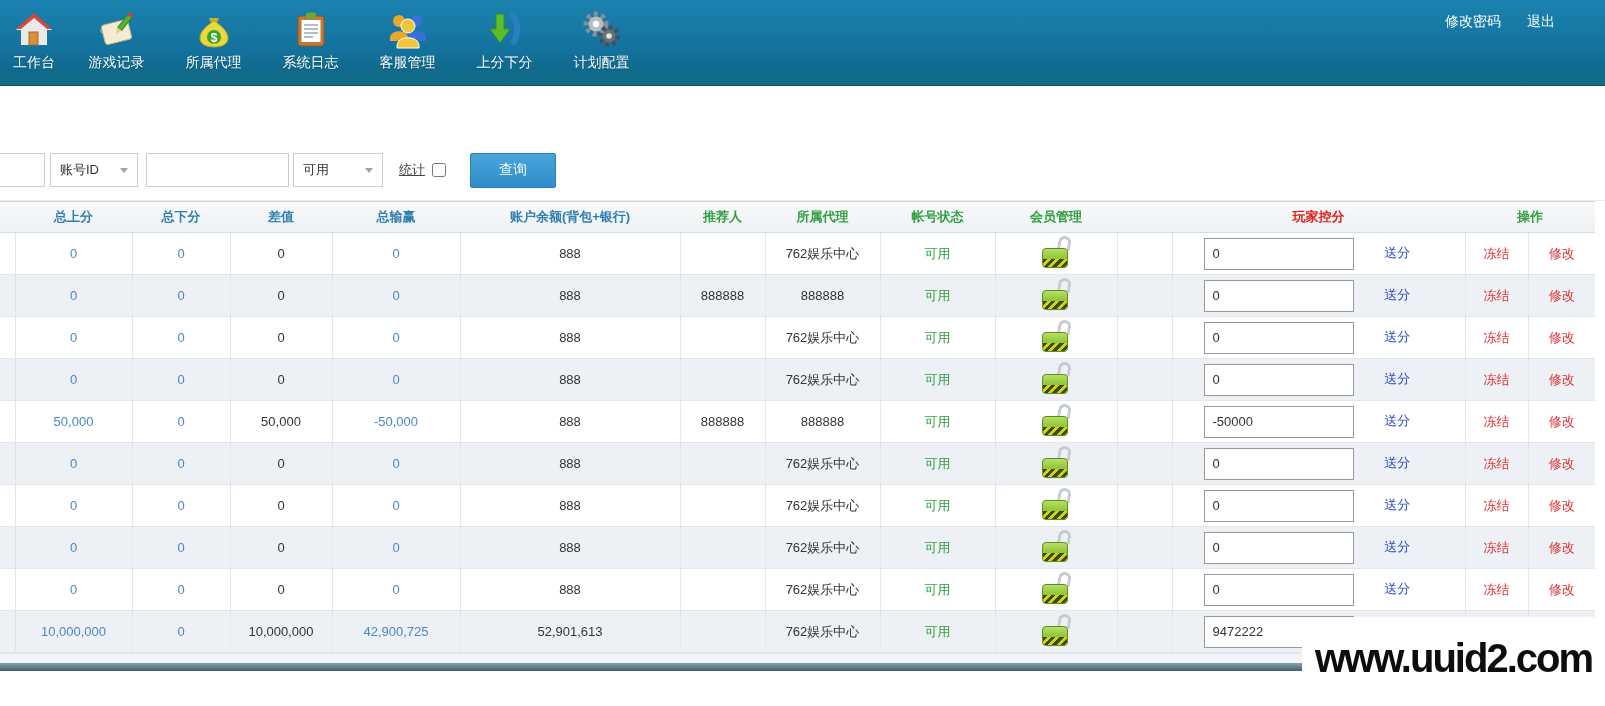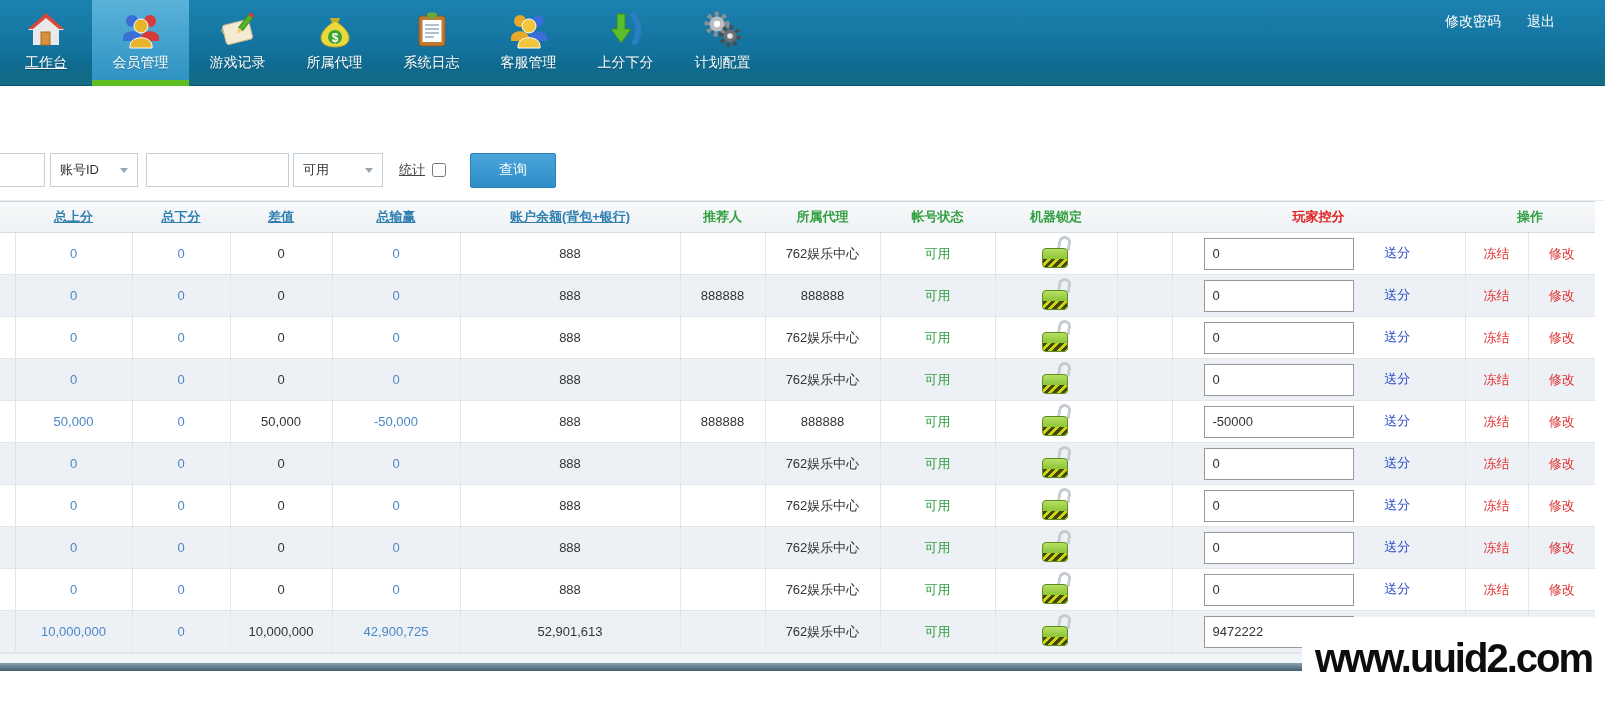--- a/index.html
+++ b/index.html
@@ -11,21 +11,21 @@
     height: 86px; display: flex; align-items: stretch;
     background: linear-gradient(180deg, #1b82b0 0%, #14739f 55%, #0f6a8e 80%, #136d83 100%);
     border-bottom: 1px solid #0a5570;
   }
   .nav-items { display: flex; }
   .nav-item {
     width: 97px; height: 86px; display: flex; flex-direction: column;
     align-items: center; justify-content: flex-start; padding-top: 9px;
     cursor: pointer; color: #fff;
   }
-  .nav-item:first-child { width: 92px; text-decoration: underline; }
+  .nav-item:first-child { width: 68px; }
   .nav-item.active {
     background: linear-gradient(180deg, #5ab2d9 0%, #2f93c4 100%);
     border-bottom: 6px solid #62bd25; padding-top: 9px;
   }
   .nav-icon { width: 42px; height: 42px; display:flex; align-items:center; justify-content:center; }
   .nav-label { font-size: 14px; margin-top: 3px; text-shadow: 0 1px 1px rgba(0,0,0,.25); white-space: nowrap; }
 
   .topbar-right { margin-left: auto; display: flex; flex-direction: column; align-items: flex-end; padding-right: 50px; }
   .top-links { margin-top: 13px; display: flex; gap: 26px; margin-left: 34px; }
   .top-links a { color: #fff; font-size: 14px; text-decoration: none; cursor: pointer; }
@@ -60,21 +60,21 @@
   .filter-divider { border-top: 1px solid #e8edf0; }
 
   
   .notice-row { height: 37px; display: flex; align-items: flex-end; padding-bottom: 5px; }
   .notice { width: 1595px; text-align: right; padding-right: 300px; font-size: 13px; font-weight: bold; color: #1a1a1a; }
 
   
   table { border-collapse: collapse; table-layout: fixed; width: 1595px; }
   thead tr { height: 31px; background: linear-gradient(180deg, #f7f9fa, #eef1f4); }
   thead th { font-size: 13px; font-weight: bold; border-top: 1px solid #ccd6dd; border-bottom: 1px solid #d5dde3; }
-  th.h-blue { color: #2f7fb0; text-decoration: underline; }
+  th.h-blue { color: #2f7fb0; }
   th.h-green { color: #2f9e3f; }
   th.h-red { color: #e02020; }
   tbody tr { height: 42px; background: #fff; }
   tbody tr:nth-child(even) { background: #edf1f5; }
   tbody td { font-size: 13px; color: #333; text-align: center; border-bottom: 1px solid #e2e7ec; border-left: 1px dotted #c9d5dc; overflow: hidden; }
   tbody td.sp { border-left: none; border-right: 1px solid #dfe5ea; }
   tbody td.sp + td { border-left: none; }
   td.c-blue { color: #4a87c5; }
   td.c-green { color: #2f9e3f; }
   .ctrl-cell { text-align: left !important; }
@@ -121,33 +121,20 @@
     <span class="nav-icon">
             <svg viewBox="0 0 40 40" width="40" height="40">
               <path d="M20 4 L38 20 L33 20 L33 35 L7 35 L7 20 L2 20 Z" fill="#e9e9e9"></path>
               <path d="M20 3 L38 19 L33 19 L20 8 L7 19 L2 19 Z" fill="#d8483a"></path>
               <rect x="15" y="22" width="9" height="13" fill="#d8903c" stroke="#a86a24"></rect>
             </svg>
           </span>
     <span class="nav-label">工作台</span>
   </div>
 
-  <div class="nav-item active">
-    <span class="nav-icon">
-            <svg viewBox="0 0 40 40" width="40" height="40">
-              <circle cx="11" cy="11" r="6" fill="#3a6fd8"></circle>
-              <path d="M2 28 C2 19 20 19 20 28 L20 31 L2 31 Z" fill="#3a6fd8"></path>
-              <circle cx="29" cy="11" r="6" fill="#d83a3a"></circle>
-              <path d="M20 28 C20 19 38 19 38 28 L38 31 L20 31 Z" fill="#d83a3a"></path>
-              <circle cx="20" cy="16" r="7" fill="#e8b52a" stroke="#fff"></circle>
-              <path d="M9 36 C9 25 31 25 31 36 L31 38 L9 38 Z" fill="#e8b52a" stroke="#fff"></path>
-            </svg>
-          </span>
-    <span class="nav-label">会员管理</span>
-  </div>
 
   <div class="nav-item">
     <span class="nav-icon">
             <svg viewBox="0 0 40 40" width="40" height="40">
               <g transform="rotate(-14 20 22)">
                 <rect x="6" y="12" width="27" height="20" rx="3" fill="#f3ecd2" stroke="#c8b88a"></rect>
                 <path d="M6 15 q-3 2 0 5" stroke="#c8b88a" fill="none"></path>
               </g>
               <g transform="rotate(38 26 14)">
                 <rect x="24" y="3" width="5" height="17" fill="#54b32a" stroke="#3c8a1c"></rect>
@@ -274,21 +261,21 @@
       <tr>
         <th></th>
         <th class="h-blue">总上分</th>
         <th class="h-blue">总下分</th>
         <th class="h-blue">差值</th>
         <th class="h-blue">总输赢</th>
         <th class="h-blue">账户余额(背包+银行)</th>
         <th class="h-green">推荐人</th>
         <th class="h-green">所属代理</th>
         <th class="h-green">帐号状态</th>
-        <th class="h-green">机器锁定</th>
+        <th class="h-green">会员管理</th>
         <th></th>
         <th class="h-red">玩家控分</th>
         <th class="h-green" colspan="2">操作</th>
       </tr>
     </thead>
     <tbody id="table-body">
   <tr>
     <td class="sp"></td>
     <td class="c-blue">0</td>
     <td class="c-blue">0</td>

